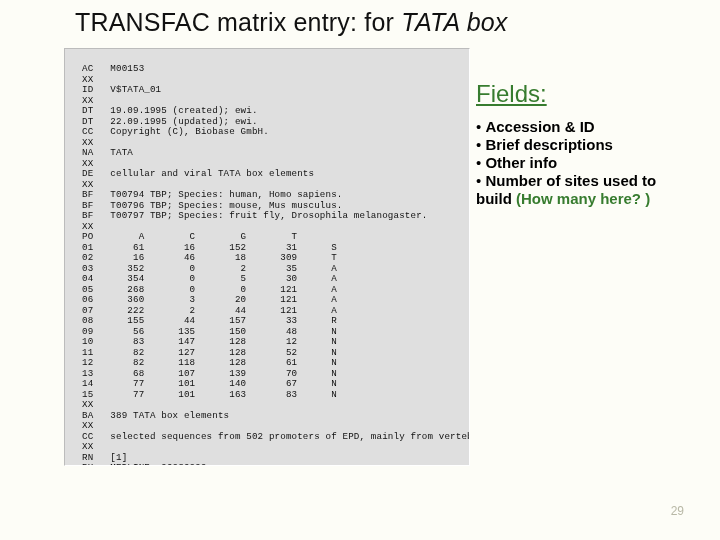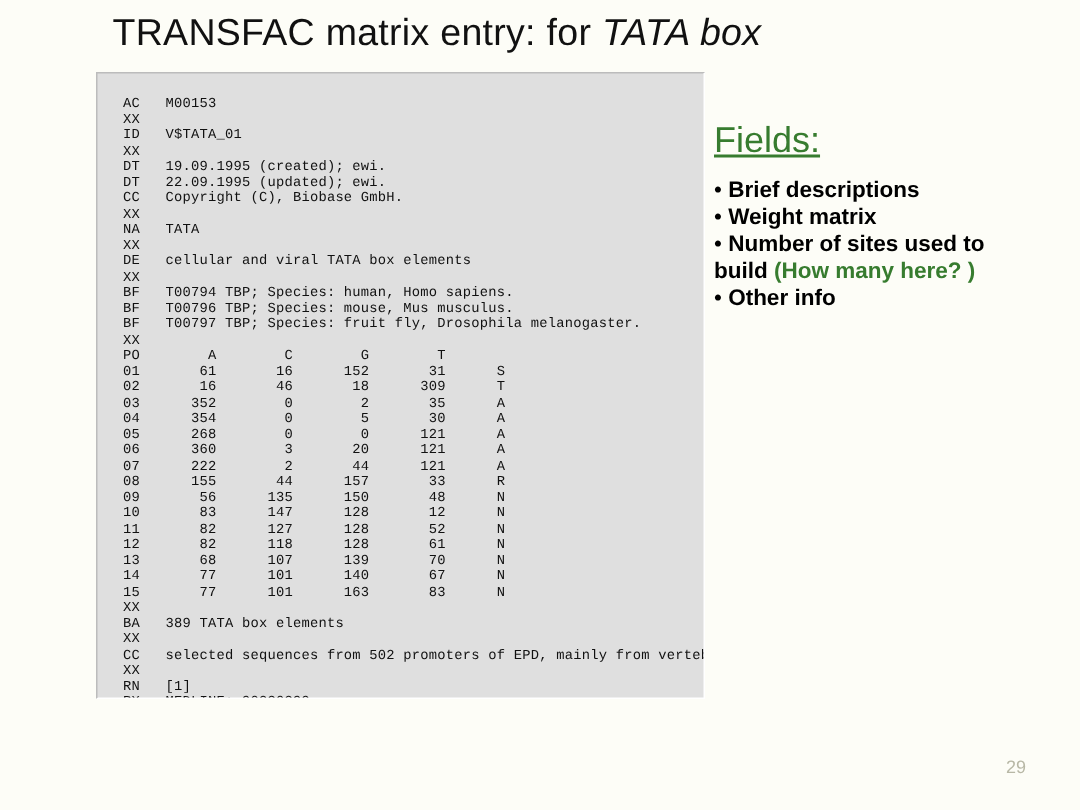--- a/index.html
+++ b/index.html
@@ -139,21 +139,21 @@
 RA   Bucher P.
 RT   Weight matrix descriptions of four eukaryotic RNA polymerase II promoter
 RT   elements derived from 502 unrelated promoter sequences
 RL   J. Mol. Biol. 212:563-578 (1990).
 XX</pre>
   </div>
 
   <div class="fields-heading">Fields:</div>
 
   <div class="fields-list">
+    <div class="item"><span class="bullet">• </span><span>Accession &amp; ID</span></div>
     <div class="item"><span class="bullet">• </span><span>Brief descriptions</span></div>
-    <div class="item"><span class="bullet">• </span><span>Weight matrix</span></div>
+    <div class="item"><span class="bullet">• </span><span>Other info</span></div>
     <div class="item"><span class="bullet">• </span><span>Number of sites used to build</span> <span class="em">(How many here? )</span></div>
-    <div class="item"><span class="bullet">• </span><span>Other info</span></div>
   </div>
 
   <div class="pagenum">29</div>
 
 </div>
 
 </body></html>

